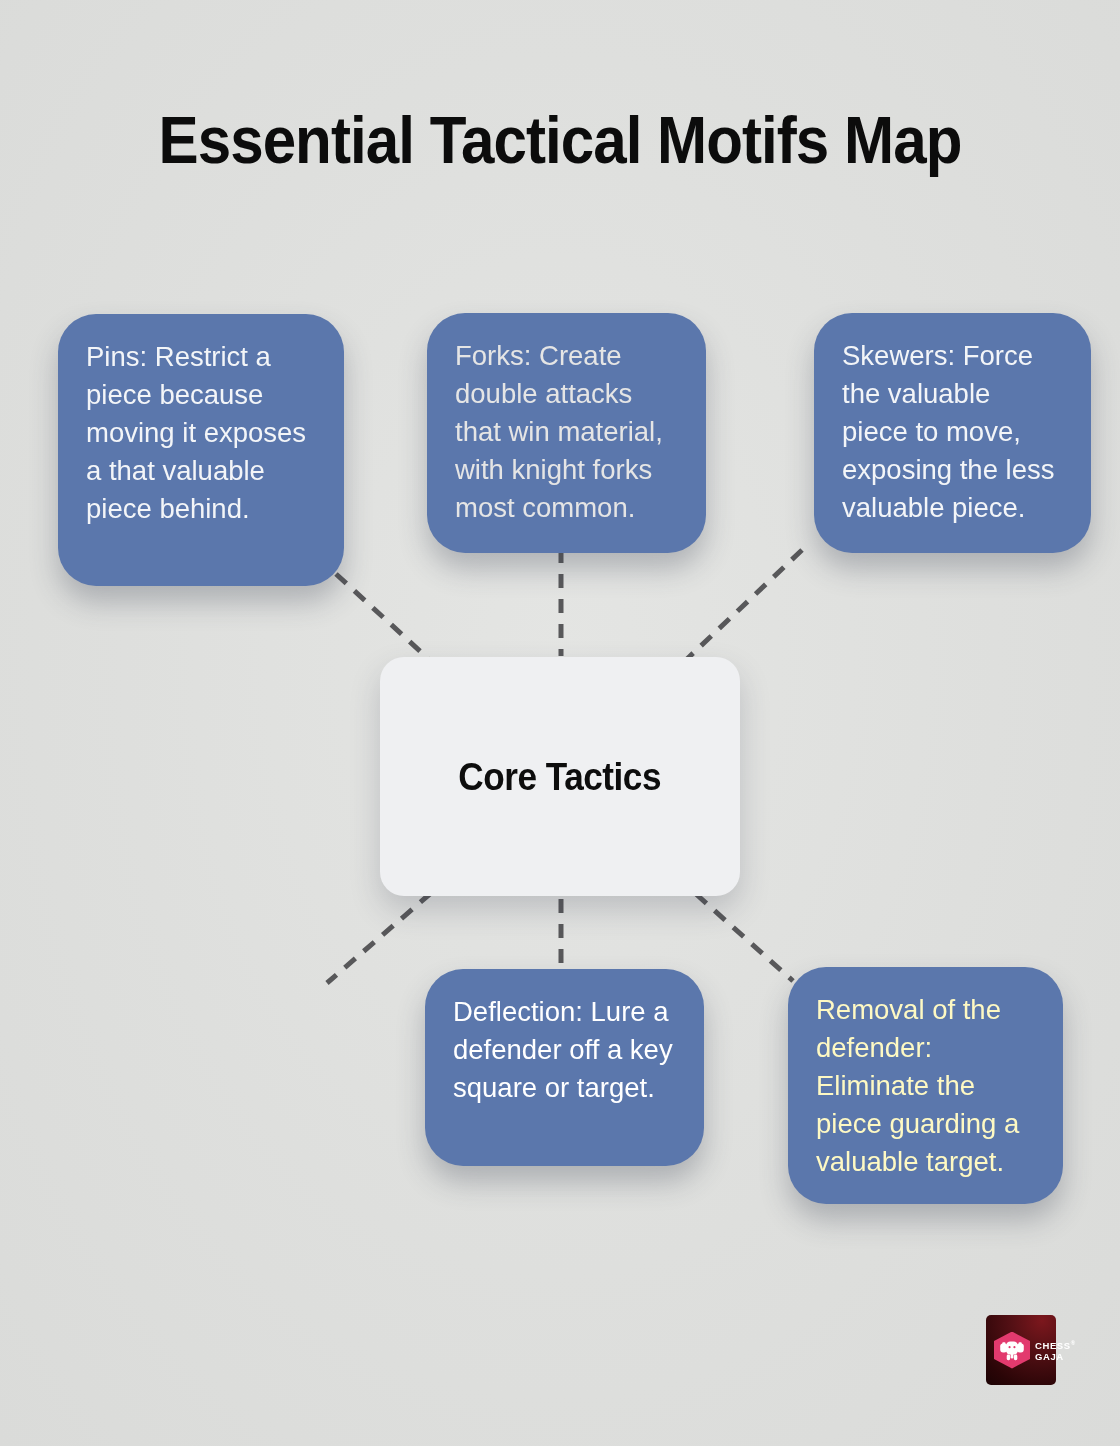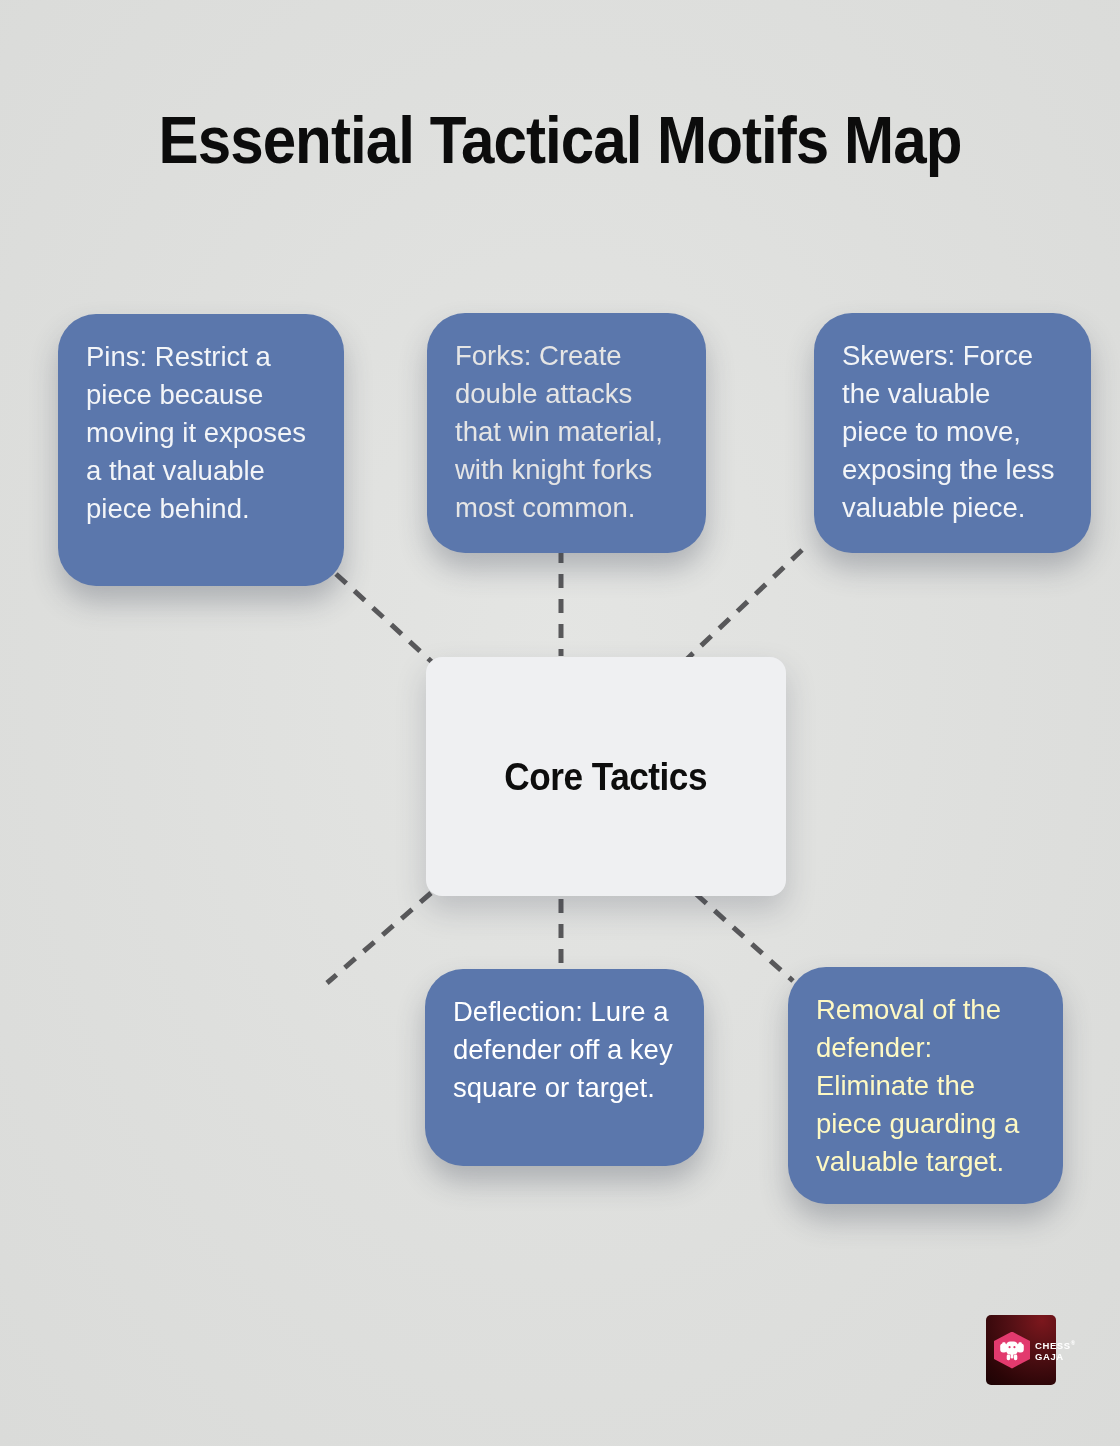--- a/index.html
+++ b/index.html
@@ -22,23 +22,23 @@
     box-shadow:0 16px 28px rgba(60,66,82,.30);
   }
   .pos-tl{left:58px; top:314px; width:286px; height:272px;}
   .pos-tc{left:427px;top:313px; width:279px; height:240px;}
   .pos-tr{left:787px;top:313px; width:277px; height:240px;margin-left:27px;}
   .pos-bl{left:62px; top:968px; width:281px; height:238px;}
   .pos-bc{left:425px;top:969px; width:279px; height:197px;}
   .pos-br{left:788px;top:967px; width:275px; height:237px;}
   .center-node{
     position:absolute;left:380px;top:657px;width:360px;height:239px;
-    border-radius:16px;background:#eff0f2;
+    border-radius:24px;background:#eff0f2;
     box-shadow:0 14px 30px rgba(60,66,82,.22);
-    display:flex;align-items:center;justify-content:center;margin-left:46px;
+    display:flex;align-items:center;justify-content:center;
   }
   .center-label{
     font-size:37px;font-weight:800;color:#0d0d0d;letter-spacing:-0.5px;
     transform:scale(0.95,1.06);
   }
   .logo{
     position:absolute;left:986px;top:1315px;width:70px;height:70px;border-radius:5px;
     background:radial-gradient(circle at 80% 8%, #7c171d 0%, #551015 35%, #2a0507 80%, #1c0304 100%);
     display:flex;align-items:center;padding:0 0 0 8px;box-sizing:border-box;gap:5px;
   }

